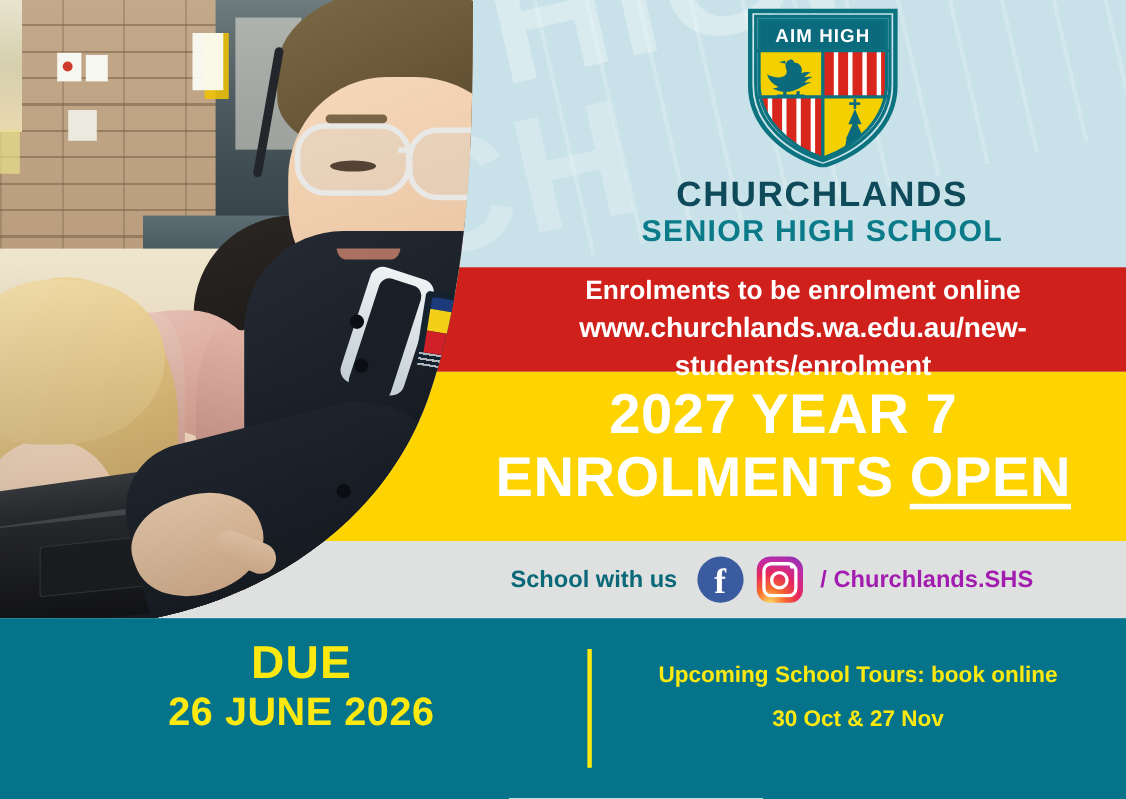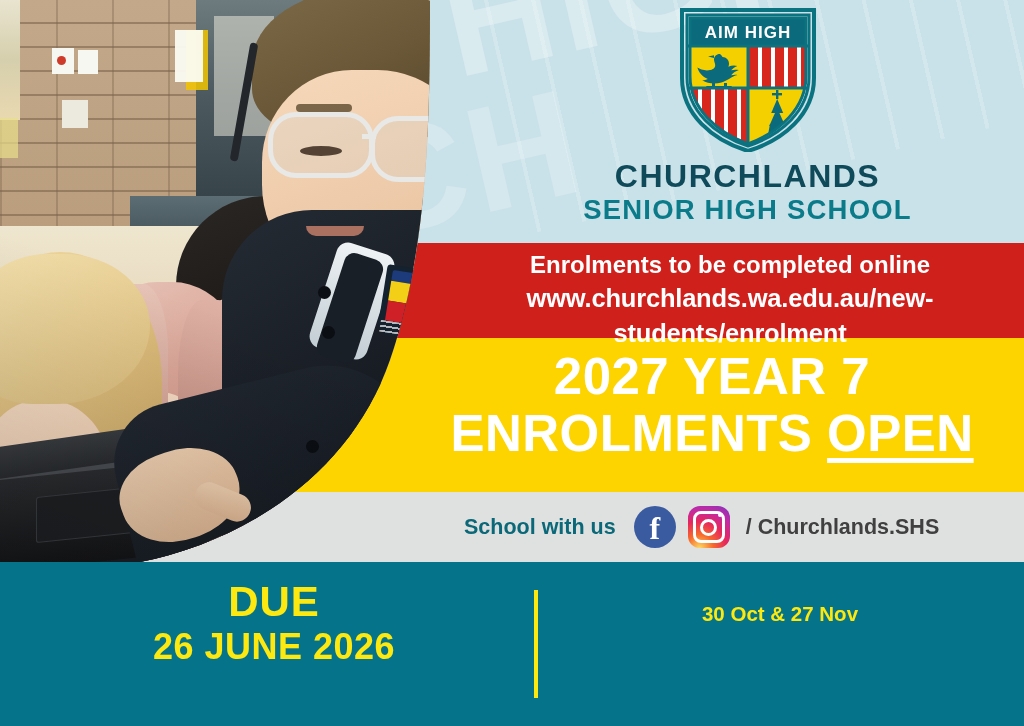--- a/index.html
+++ b/index.html
@@ -173,21 +173,21 @@
   .connect{position:absolute;left:464px;top:492px;width:560px;height:70px;display:flex;align-items:center;}
   .connect-label{font-size:21.5px;font-weight:bold;color:#0b6878;margin-right:18px;}
   .fb{width:42px;height:42px;border-radius:50%;background:#3b5ba0;display:flex;align-items:center;justify-content:center;}
   .fb span{color:#fff;font-size:32px;font-weight:bold;font-family:"Liberation Serif",serif;line-height:1;margin-top:2px;}
   .ig{width:42px;height:42px;border-radius:12px;margin-left:12px;
     background:radial-gradient(circle at 28% 100%,#fcd861 0%,#f76a2c 26%,#e6275c 52%,#c32aa3 74%,#7b35c0 100%);
     display:flex;align-items:center;justify-content:center;position:relative;}
   .ig-sq{width:26px;height:26px;border:3px solid #fff;border-radius:8px;display:flex;align-items:center;justify-content:center;}
   .ig-c{width:11px;height:11px;border:3px solid #fff;border-radius:50%;}
   .ig-d{position:absolute;right:8px;top:7px;width:4px;height:4px;border-radius:50%;background:#fff;}
-  .connect-handle{font-size:21.5px;font-weight:bold;color:#404040;margin-left:16px;}
+  .connect-handle{font-size:21.5px;font-weight:bold;color:#a21caf;margin-left:16px;}
 
   
   .due{position:absolute;left:24px;top:578px;width:500px;text-align:center;color:#fde910;}
   .due-l1{font-size:42px;font-weight:bold;letter-spacing:1px;line-height:1.15;}
   .due-l2{font-size:36px;font-weight:bold;letter-spacing:.5px;line-height:1.15;}
   .divider{position:absolute;left:534px;top:590px;width:4px;height:108px;background:#fde910;}
   .tours{position:absolute;left:560px;top:594px;width:440px;text-align:center;color:#fde910;}
   .tours-l{font-size:20.5px;font-weight:bold;line-height:1.95;}
 </style>
 </head>
@@ -354,21 +354,21 @@
       <text x="80" y="34" text-anchor="middle" fill="#ffffff" font-family="Liberation Sans, sans-serif" font-size="17" font-weight="bold" letter-spacing="1">AIM HIGH</text>
     </svg>
   </div>
 
   <div class="school-name">
     <div class="school-main">CHURCHLANDS</div>
     <div class="school-sub">SENIOR HIGH SCHOOL</div>
   </div>
 
   <div class="red-wrap">
-    <div class="red-l1">Enrolments to be completed online</div>
+    <div class="red-l1">Enrolments to be enrolment online</div>
     <div class="red-l2">www.churchlands.wa.edu.au/new-students/enrolment</div>
   </div>
 
   <div class="yellow-wrap">
     <div class="hl1">2027 YEAR 7</div>
     <div class="hl2"><span>ENROLMENTS </span><span class="hl-open">OPEN</span></div>
   </div>
 
   <div class="connect">
     <div class="connect-label">School with us</div>
@@ -383,16 +383,17 @@
     </div>
     <div class="connect-handle">/ Churchlands.SHS</div>
   </div>
 
   <div class="due">
     <div class="due-l1">DUE</div>
     <div class="due-l2">26 JUNE 2026</div>
   </div>
   <div class="divider"></div>
   <div class="tours">
+    <div class="tours-l">Upcoming School Tours: book online</div>
     <div class="tours-l">30 Oct  &amp; 27 Nov</div>
   </div>
 
 </div>
 
 </body></html>

